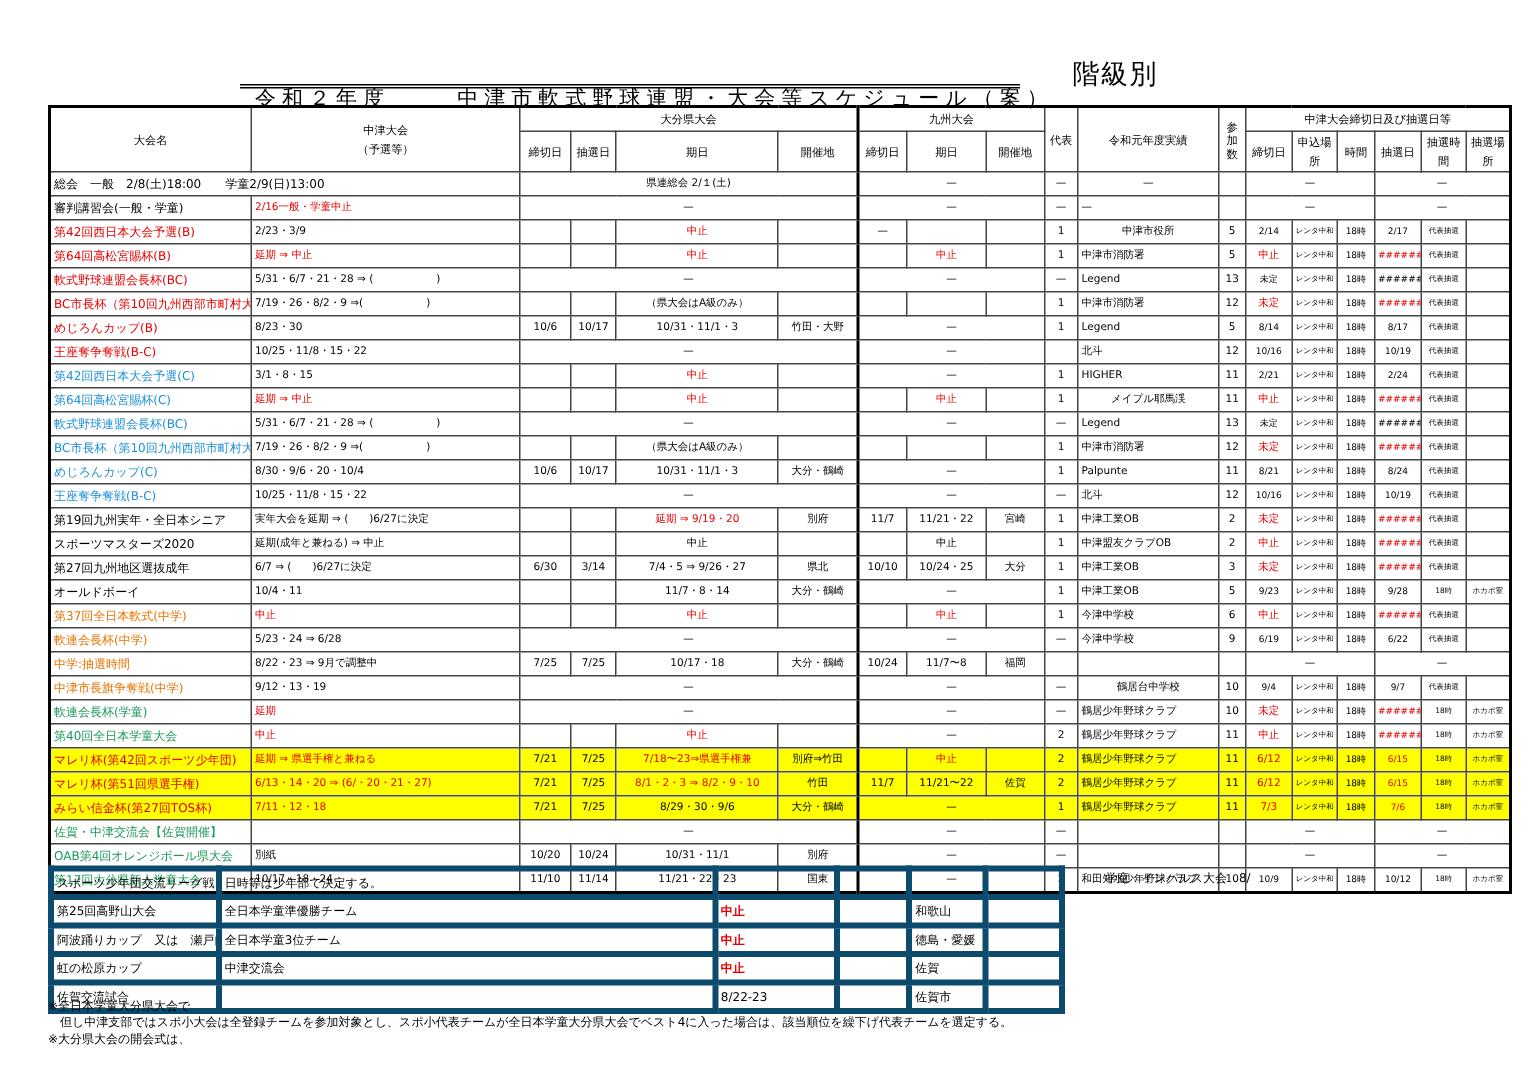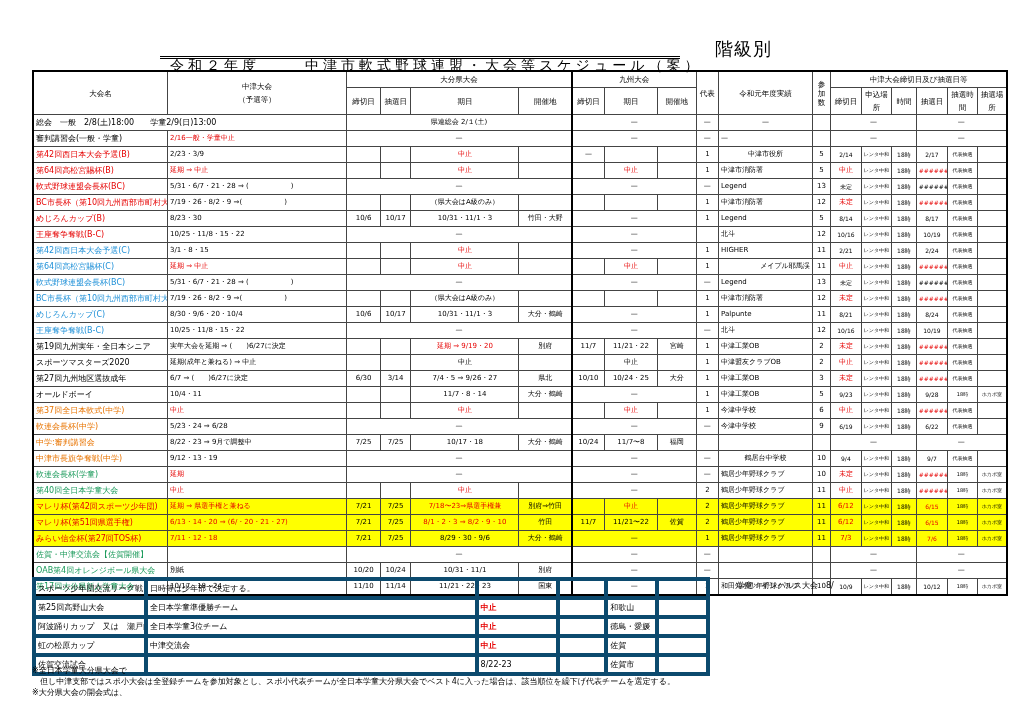--- a/index.html
+++ b/index.html
@@ -240,21 +240,21 @@
         <td class="name blue bold">第64回高松宮賜杯(C)</td>
         <td class="nakatsu red">延期 ⇒ 中止</td>
         <td></td>
         <td></td>
         <td class="red bold">中止</td>
         <td class="vsep"></td>
         <td></td>
         <td class="red bold">中止</td>
         <td></td>
         <td>1</td>
-        <td style="text-align:right">メイプル耶馬渓</td>
+        <td style="text-align:center">メイプル耶馬渓</td>
         <td>11</td>
         <td class="red bold">中止</td>
         <td class="tiny" style="white-space:normal">レンタ中和</td>
         <td class="sm">18時</td>
         <td class="red bold sm">######</td>
         <td class="tiny">代表抽選</td>
         <td class="tiny"></td>
       </tr>
       <tr class="">
         <td class="name blue">軟式野球連盟会長杯(BC)</td>
@@ -431,21 +431,21 @@
         <td style="text-align:left">今津中学校</td>
         <td>9</td>
         <td class="sm">6/19</td>
         <td class="tiny" style="white-space:normal">レンタ中和</td>
         <td class="sm">18時</td>
         <td class="sm">6/22</td>
         <td class="tiny">代表抽選</td>
         <td class="tiny"></td>
       </tr>
       <tr class="">
-        <td class="name orange">中学:審判講習会</td>
+        <td class="name orange">中学:抽選時間</td>
         <td class="nakatsu">8/22・23 ⇒ 9月で調整中</td>
         <td>7/25</td>
         <td>7/25</td>
         <td class="">10/17・18</td>
         <td class="vsep">大分・鶴崎</td>
         <td>10/24</td>
         <td class="">11/7〜8</td>
         <td>福岡</td>
         <td></td>
         <td style="text-align:left"></td>

